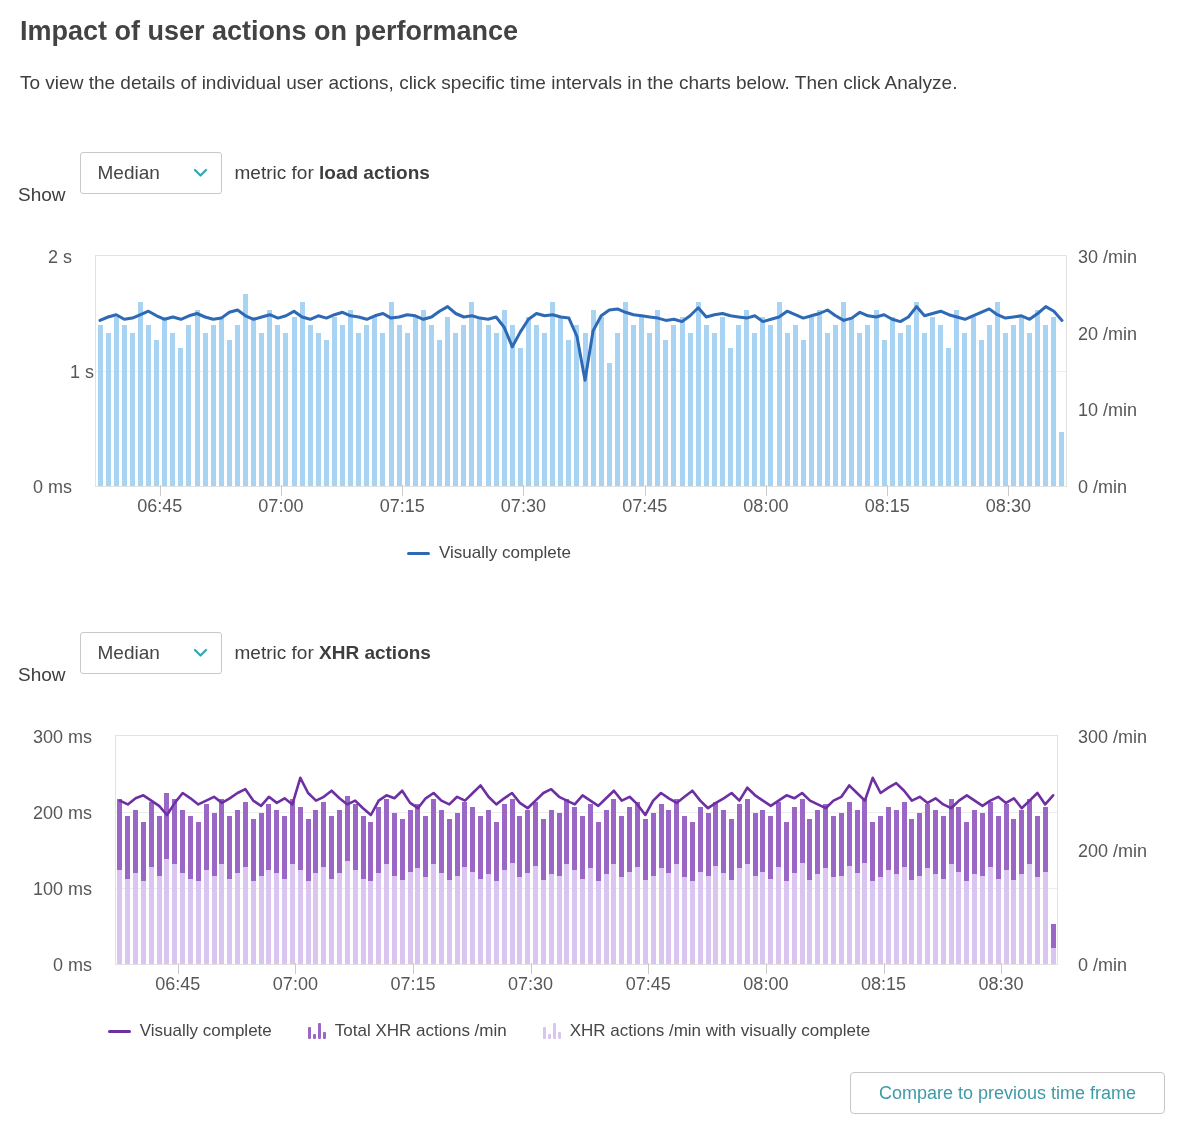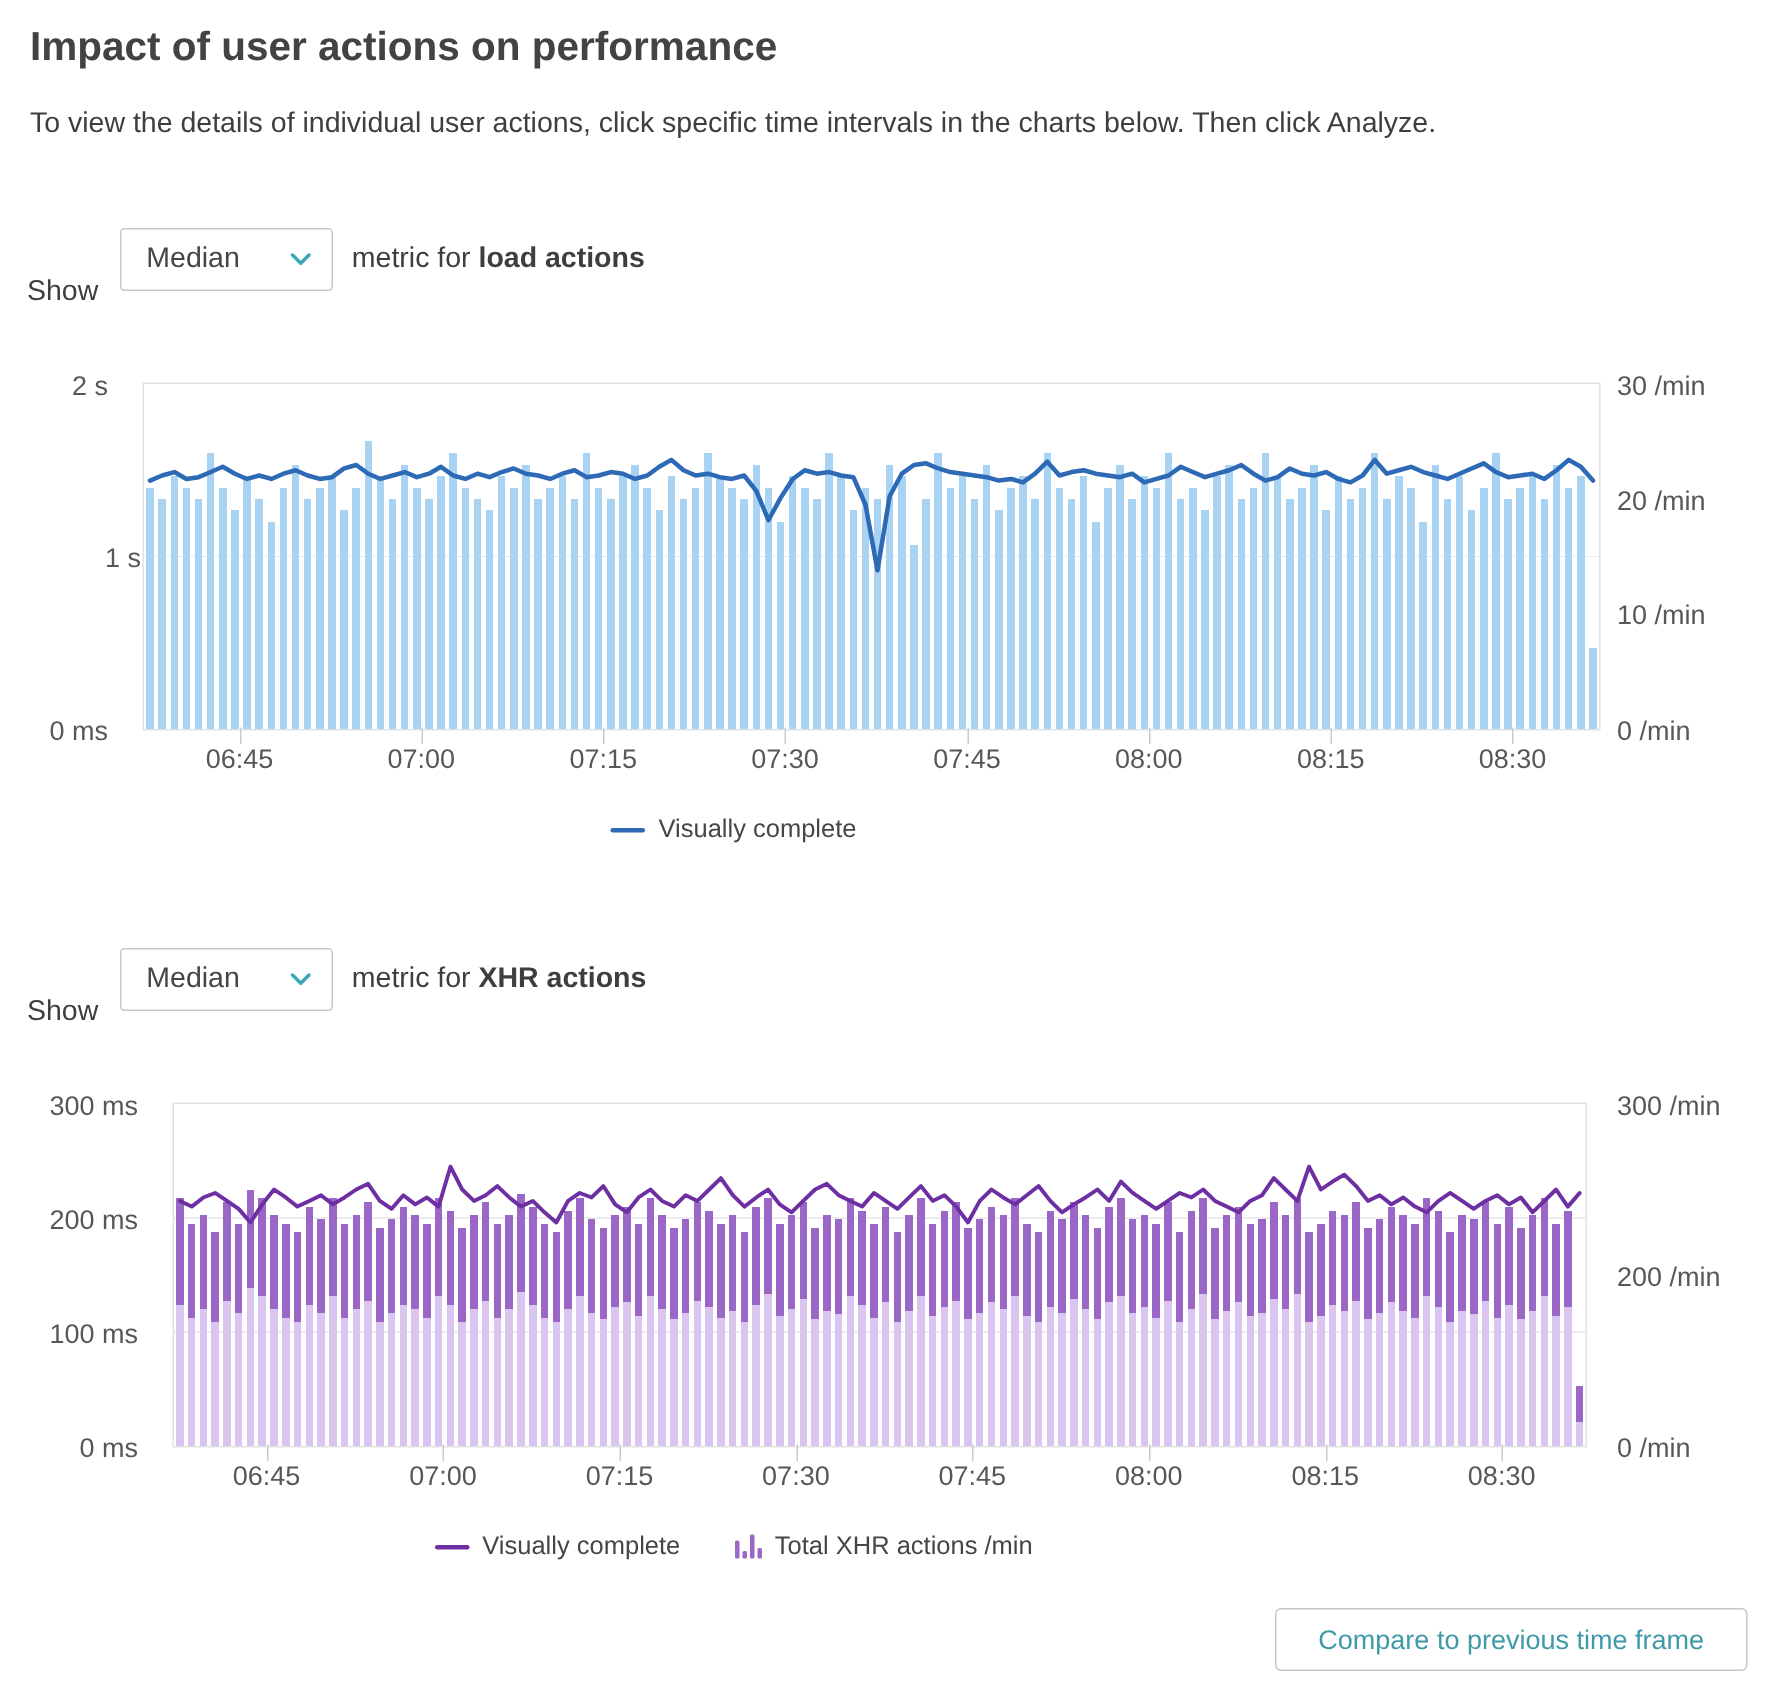--- a/index.html
+++ b/index.html
@@ -510,17 +510,26 @@
   </span>
   <span class="legend-item">
     <span class="swatch-bars" style="color: rgb(154, 103, 198);">
         <i></i>
         <i></i>
         <i></i>
         <i></i>
       </span>
     <span>Total XHR actions /min</span>
   </span>
+  <span class="legend-item">
+    <span class="swatch-bars" style="color: rgb(217, 197, 239);">
+        <i></i>
+        <i></i>
+        <i></i>
+        <i></i>
+      </span>
+    <span>XHR actions /min with visually complete</span>
+  </span>
 </div>
 
 <div class="btn-row">
   <button class="btn outline">Compare to previous time frame</button>
 </div>
 
 </body></html>

